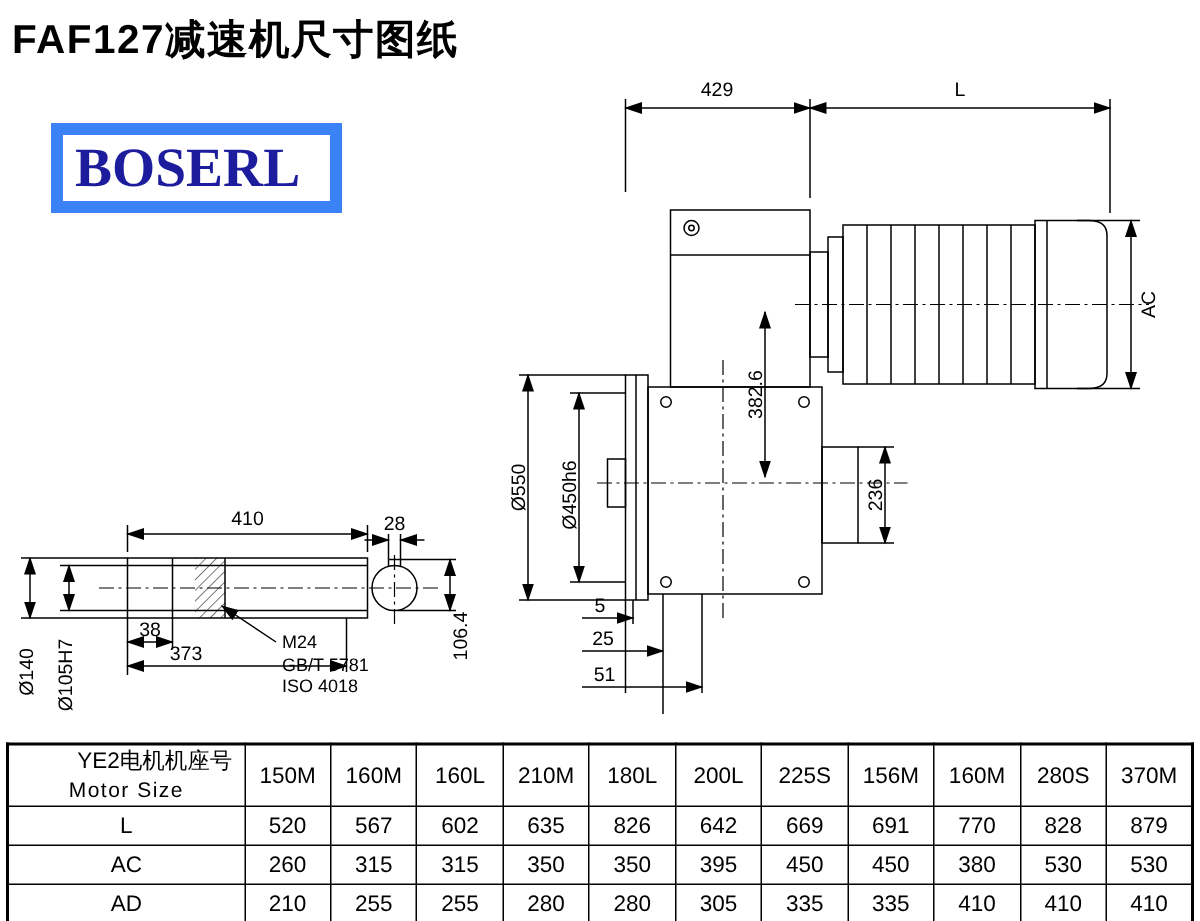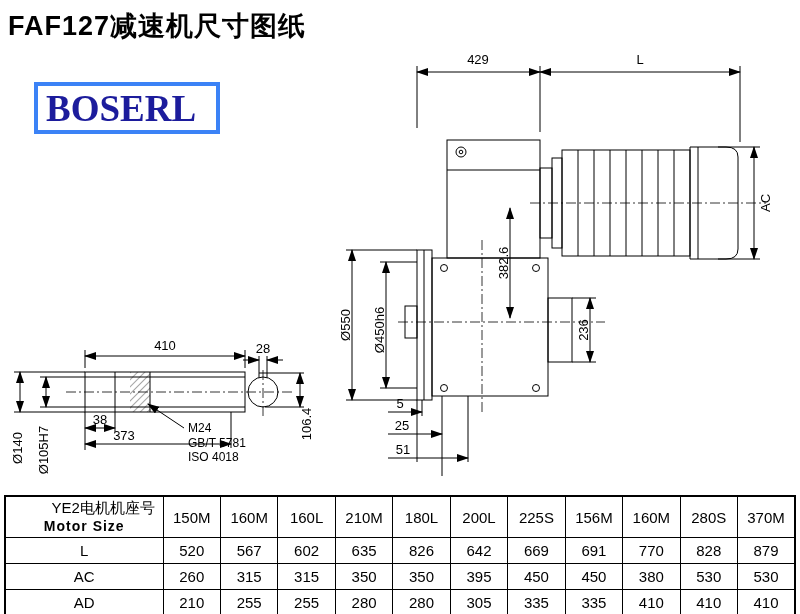--- a/index.html
+++ b/index.html
@@ -1,33 +1,33 @@
 <!DOCTYPE html>
 <html><head>
 <meta charset="utf-8">
 <style>
   html,body{margin:0;padding:0;background:#fff;}
   .page{position:relative;width:800px;height:614px;background:#fff;overflow:hidden;
         font-family:"Liberation Sans",sans-serif;color:#000;}
   .title{position:absolute;left:8px;top:8px;font-size:27px;font-weight:bold;letter-spacing:1px;}
-  .logo{position:absolute;left:34px;top:82px;width:170px;height:44px;border:4px solid #3b82f6;
+  .logo{position:absolute;left:34px;top:82px;width:170px;height:44px;border:8px solid #3b82f6;
         background:#fff;display:flex;align-items:center;padding-left:8px;}
   .logo-text{font-family:"Liberation Serif",serif;font-size:37px;font-weight:bold;color:#1c1c9c;line-height:1;}
   .drawing{position:absolute;left:0;top:0;}
   .drawing .s{fill:none;stroke:#000;stroke-width:1;}
   .drawing .c{fill:none;stroke:#000;stroke-width:0.8;stroke-dasharray:10 3 2 3;}
   .drawing text{font-size:13px;fill:#000;font-family:"Liberation Sans",sans-serif;}
   .drawing text.small{font-size:12px;}
   .size-table{position:absolute;left:4px;top:495px;width:792px;border-collapse:collapse;
               table-layout:fixed;border:2px solid #000;}
   .size-table th,.size-table td{border:1px solid #000;text-align:center;vertical-align:middle;
               font-weight:normal;padding:0;font-size:15px;height:25px;overflow:hidden;}
   .size-table thead th{height:40px;}
   .header-cn{font-size:15px;line-height:1.25;margin-left:38px;}
-  .header-en{font-size:14px;letter-spacing:1px;line-height:1.25;font-weight:bold;}
+  .header-en{font-size:14px;letter-spacing:1px;line-height:1.25;}
 </style>
 </head>
 <body>
 
 <div class="page">
 
   <div class="title">FAF127减速机尺寸图纸</div>
 
   <div class="logo">
     <span class="logo-text">BOSERL</span>

